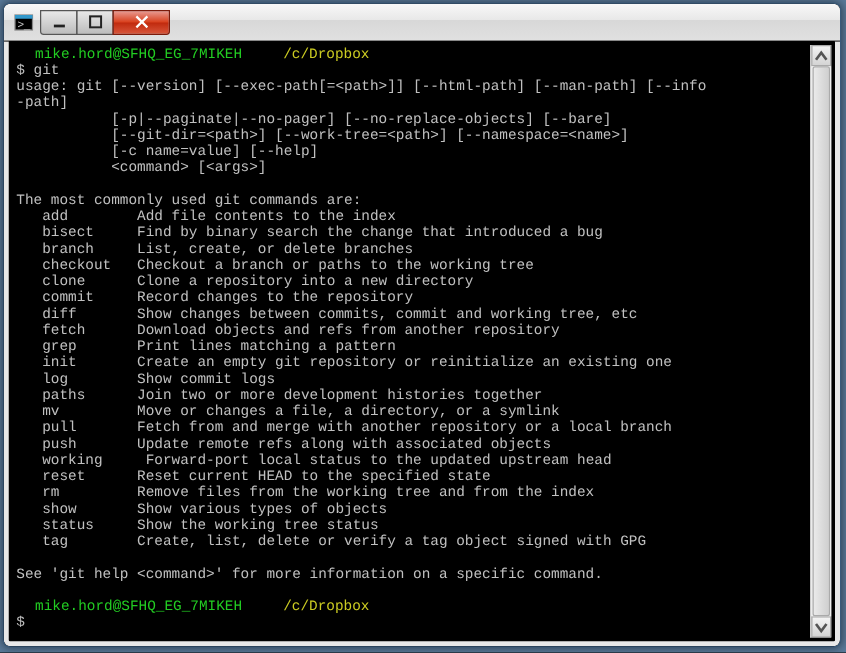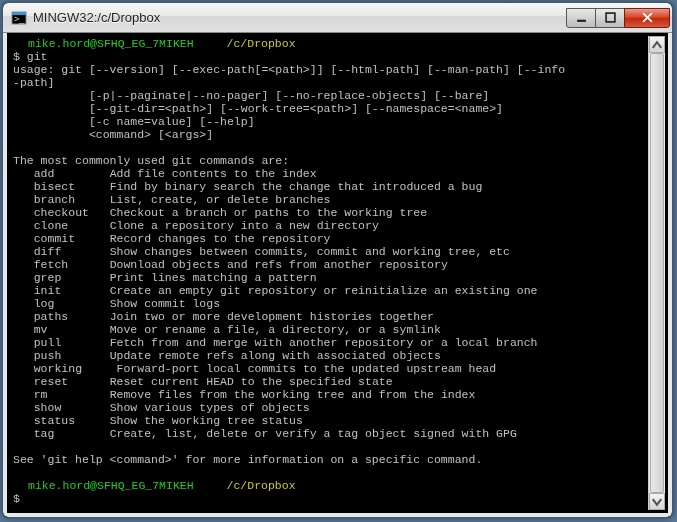--- a/index.html
+++ b/index.html
@@ -118,21 +118,20 @@
 <div class="window">
 
   <div class="titlebar">
     <span class="icon-app">
       <svg viewBox="0 0 16 16">
           <rect x="1" y="2" width="14" height="12" fill="#000" stroke="#888"></rect>
           <rect x="1" y="2" width="14" height="3" fill="#39c"></rect>
           <text x="3" y="12" font-size="9" fill="#ccc">&gt;_</text>
         </svg>
     </span>
-    <span class="title-text">MINGW32:/c/Dropbox</span>
     <div class="win-buttons">
       <div class="win-btn min">
         <svg viewBox="0 0 10 10">
             <rect x="1" y="7" width="8" height="2" fill="#222"></rect>
           </svg>
       </div>
       <div class="win-btn max">
         <svg viewBox="0 0 10 10">
             <rect x="1" y="1" width="8" height="8" fill="none" stroke="#222" stroke-width="1.5"></rect>
           </svg>
@@ -160,24 +159,24 @@
    <span class="p-white">branch     </span><span class="p-white">List, create, or delete branches</span>
    <span class="p-white">checkout   </span><span class="p-white">Checkout a branch or paths to the working tree</span>
    <span class="p-white">clone      </span><span class="p-white">Clone a repository into a new directory</span>
    <span class="p-white">commit     </span><span class="p-white">Record changes to the repository</span>
    <span class="p-white">diff       </span><span class="p-white">Show changes between commits, commit and working tree, etc</span>
    <span class="p-white">fetch      </span><span class="p-white">Download objects and refs from another repository</span>
    <span class="p-white">grep       </span><span class="p-white">Print lines matching a pattern</span>
    <span class="p-white">init       </span><span class="p-white">Create an empty git repository or reinitialize an existing one</span>
    <span class="p-white">log        </span><span class="p-white">Show commit logs</span>
    <span class="p-white">paths      </span><span class="p-white">Join two or more development histories together</span>
-   <span class="p-white">mv         </span><span class="p-white">Move or rename a file, a directory, or a symlink</span>
+   <span class="p-white">mv         </span><span class="p-white">Move or changes a file, a directory, or a symlink</span>
    <span class="p-white">pull       </span><span class="p-white">Fetch from and merge with another repository or a local branch</span>
    <span class="p-white">push       </span><span class="p-white">Update remote refs along with associated objects</span>
-   <span class="p-white">working     </span><span class="p-white">Forward-port local commits to the updated upstream head</span>
+   <span class="p-white">working     </span><span class="p-white">Forward-port local status to the updated upstream head</span>
    <span class="p-white">reset      </span><span class="p-white">Reset current HEAD to the specified state</span>
    <span class="p-white">rm         </span><span class="p-white">Remove files from the working tree and from the index</span>
    <span class="p-white">show       </span><span class="p-white">Show various types of objects</span>
    <span class="p-white">status     </span><span class="p-white">Show the working tree status</span>
    <span class="p-white">tag        </span><span class="p-white">Create, list, delete or verify a tag object signed with GPG</span>
 </span>
 <span class="p-white">See 'git help &lt;command&gt;' for more information on a specific command.</span>
 
 <span><span class="p-green">mike.hord@SFHQ_EG_7MIKEH</span><span class="p-yellow"> /c/Dropbox</span></span>
 <span class="p-white">$ </span></div>

